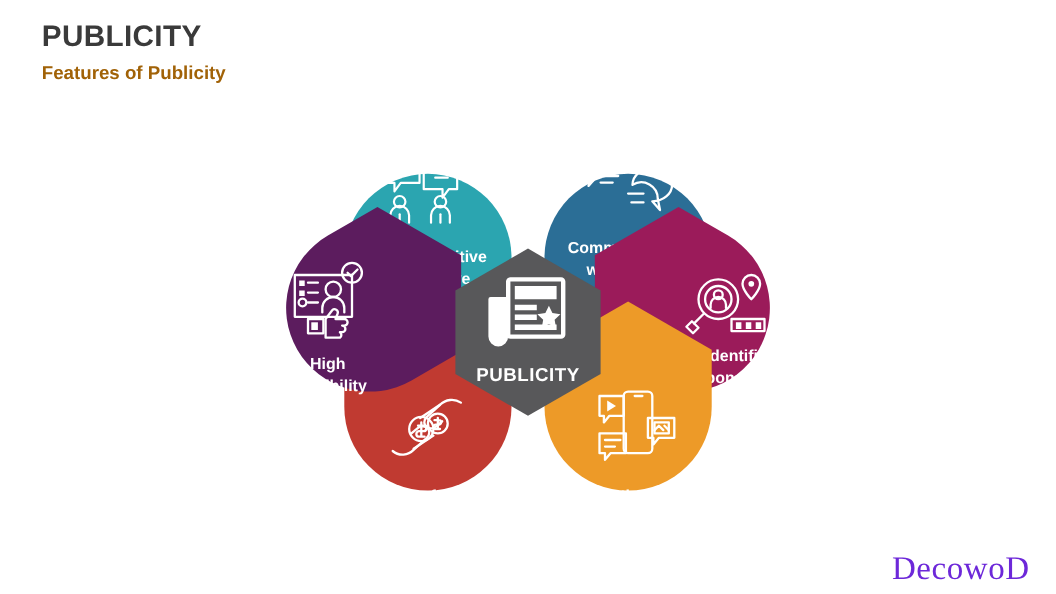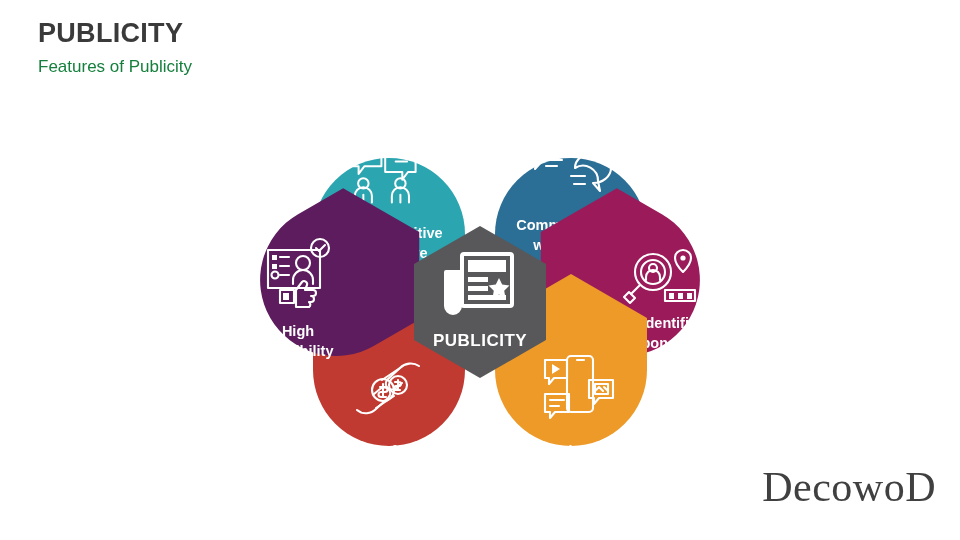--- a/index.html
+++ b/index.html
@@ -28,34 +28,34 @@
     font-size: 27px;
     font-weight: bold;
     color: #3a3a3a;
     letter-spacing: 0.3px;
     line-height: 1.15;
     margin: 0;
   }
   #subtitle {
     font-family: "Liberation Sans", sans-serif;
     font-size: 17px;
-    font-weight: normal;
-    color: #15803d;
+    font-weight: bold;
+    color: #a16207;
     margin: 8px 0 0 0;
     line-height: 1.2;
   }
 
   
   #watermark {
     position: absolute;
     right: 24px;
-    bottom: 32px;
+    bottom: 8px;
     font-family: "Liberation Serif", serif;
-    font-size: 42px;
-    color: #404040;
+    font-size: 30px;
+    color: #6d28d9;
     letter-spacing: 0.5px;
     line-height: 1;
   }
 
   
   #diagram {
     position: absolute;
     left: 190px;
     top: 40px;
     width: 580px;

